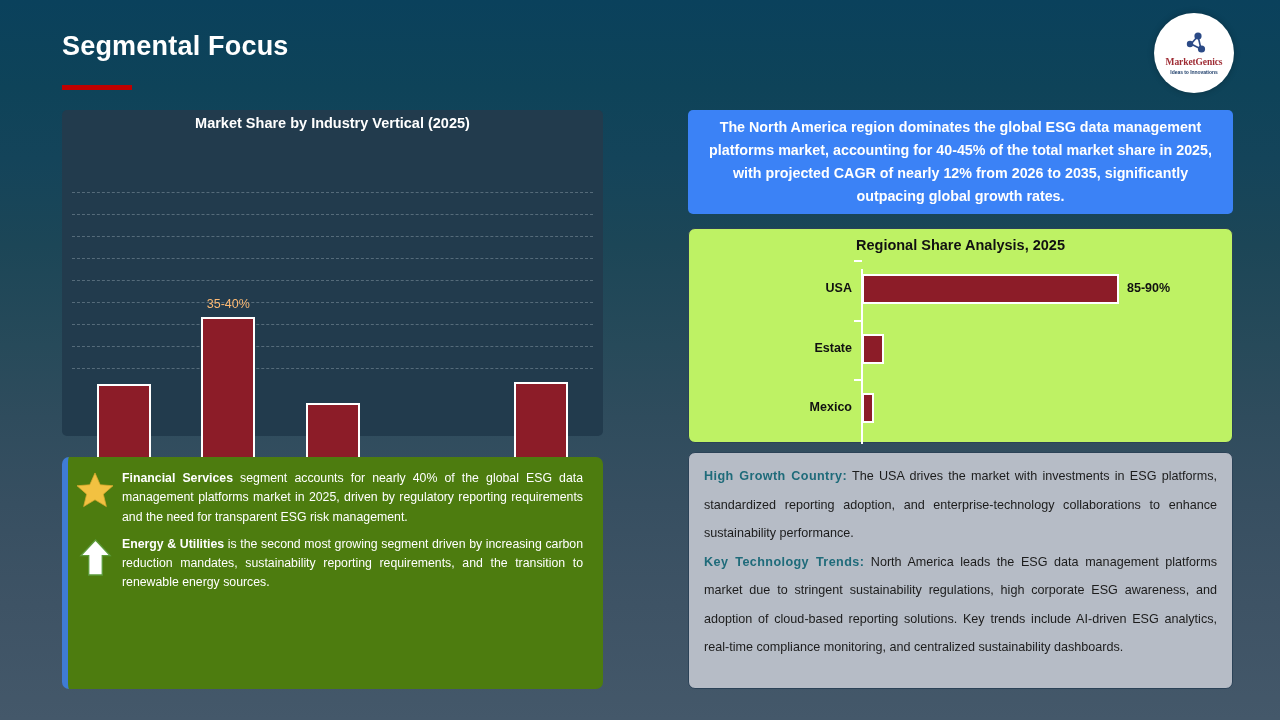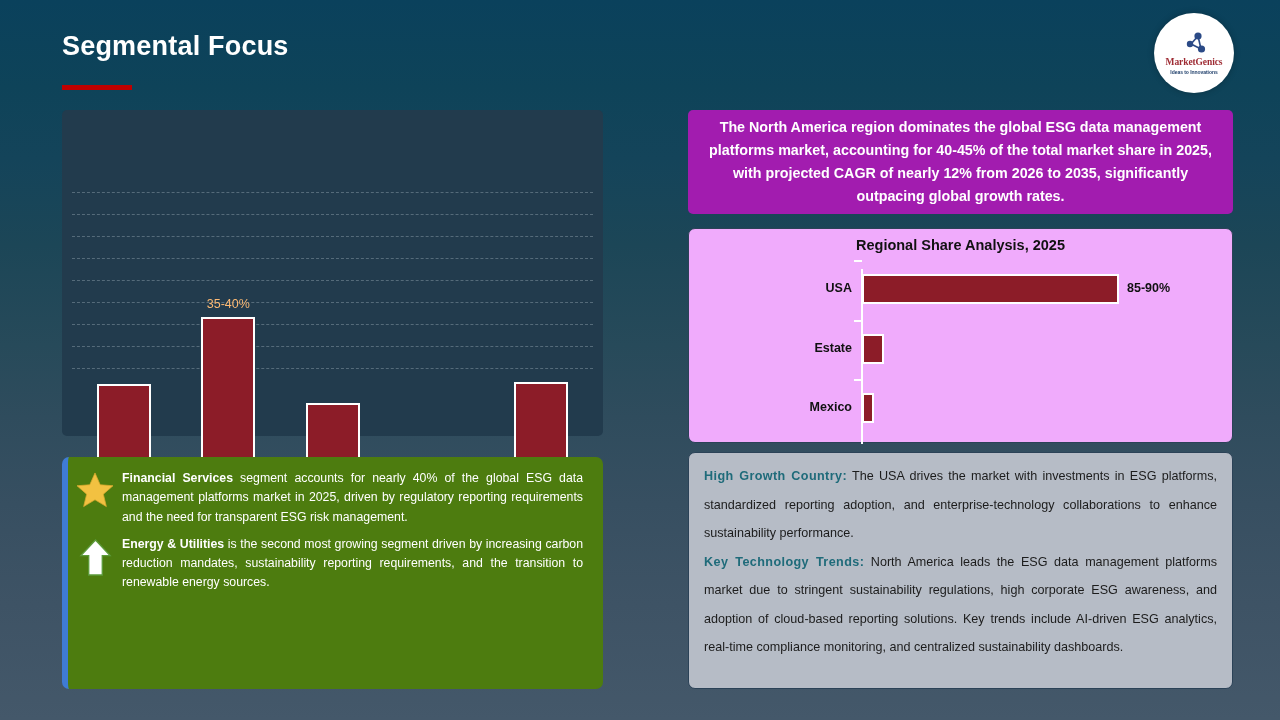--- a/index.html
+++ b/index.html
@@ -159,41 +159,41 @@
     text-align: justify;
     padding-right: 8px;
   }
   .bullet-text b { font-weight: bold; }
 
   
   .callout {
     position: absolute;
     left: 688px; top: 110px;
     width: 545px; height: 104px;
-    background: #a21caf;
+    background: #3b82f6;
     border-radius: 5px;
     display: flex;
     align-items: center;
     justify-content: center;
     padding: 8px 16px;
   }
   .callout-text {
     font-size: 14.3px;
     line-height: 23px;
     font-weight: bold;
     color: #ffffff;
     text-align: center;
   }
 
   
   .region-panel {
     position: absolute;
     left: 688px; top: 228px;
     width: 545px; height: 215px;
-    background: #f0abfc;
+    background: #bef264;
     border-radius: 7px;
     border: 1.5px solid #2b4257;
   }
   .region-title {
     position: absolute;
     left: 0; right: 0; top: 8px;
     text-align: center;
     font-size: 14.5px;
     font-weight: bold;
     color: #111111;
@@ -269,20 +269,21 @@
     <line x1="19" y1="5" x2="22" y2="18" stroke="#2b4a86" stroke-width="1.6"></line>
     <circle cx="19" cy="5" r="3.6" fill="#2b4a86"></circle>
     <circle cx="11" cy="13" r="3.2" fill="#2b4a86"></circle>
     <circle cx="22.5" cy="18" r="3.6" fill="#2b4a86"></circle>
   </svg>
   <div class="logo-name">MarketGenics</div>
   <div class="logo-tag">Ideas to Innovations</div>
 </div>
 
 <div class="bar-panel">
+  <div class="bar-panel-title">Market Share by Industry Vertical (2025)</div>
   <div class="bar-plot" id="grid-host">
       <div class="gridline" style="top: 0px;"></div>
       <div class="gridline" style="top: 22px;"></div>
       <div class="gridline" style="top: 44px;"></div>
       <div class="gridline" style="top: 66px;"></div>
       <div class="gridline" style="top: 88px;"></div>
       <div class="gridline" style="top: 110px;"></div>
       <div class="gridline" style="top: 132px;"></div>
       <div class="gridline" style="top: 154px;"></div>
       <div class="gridline" style="top: 176px;"></div>

